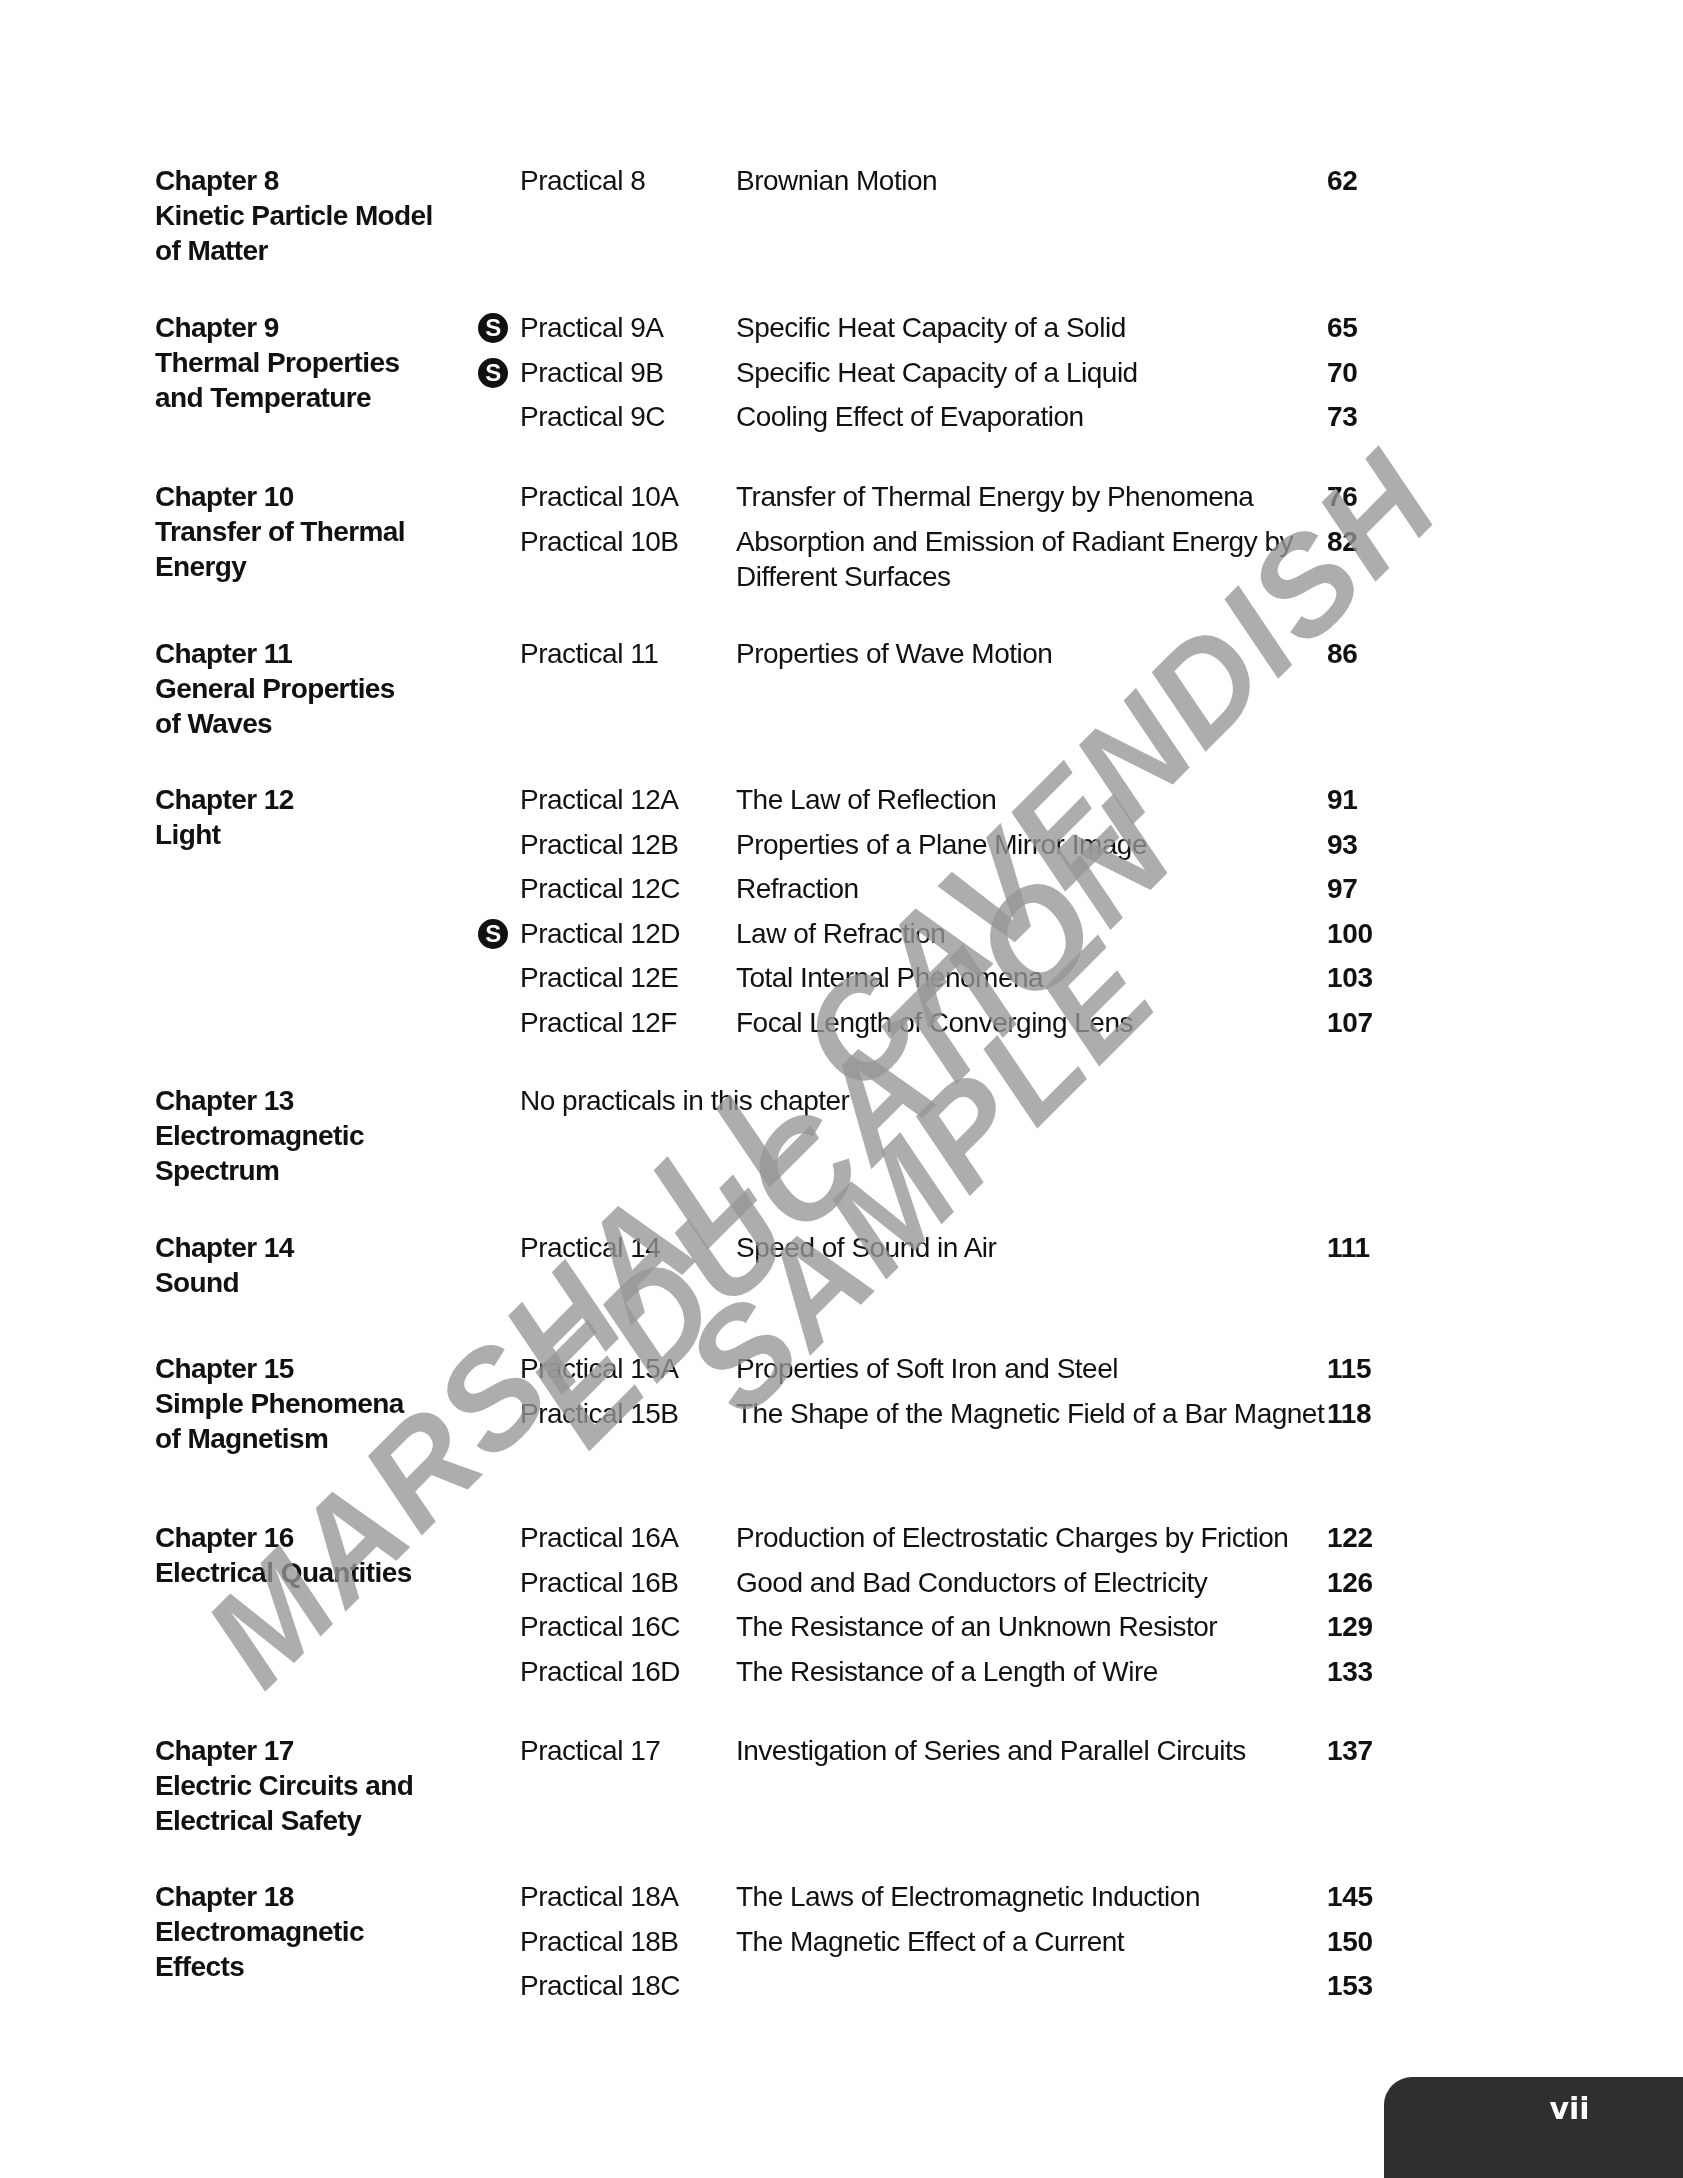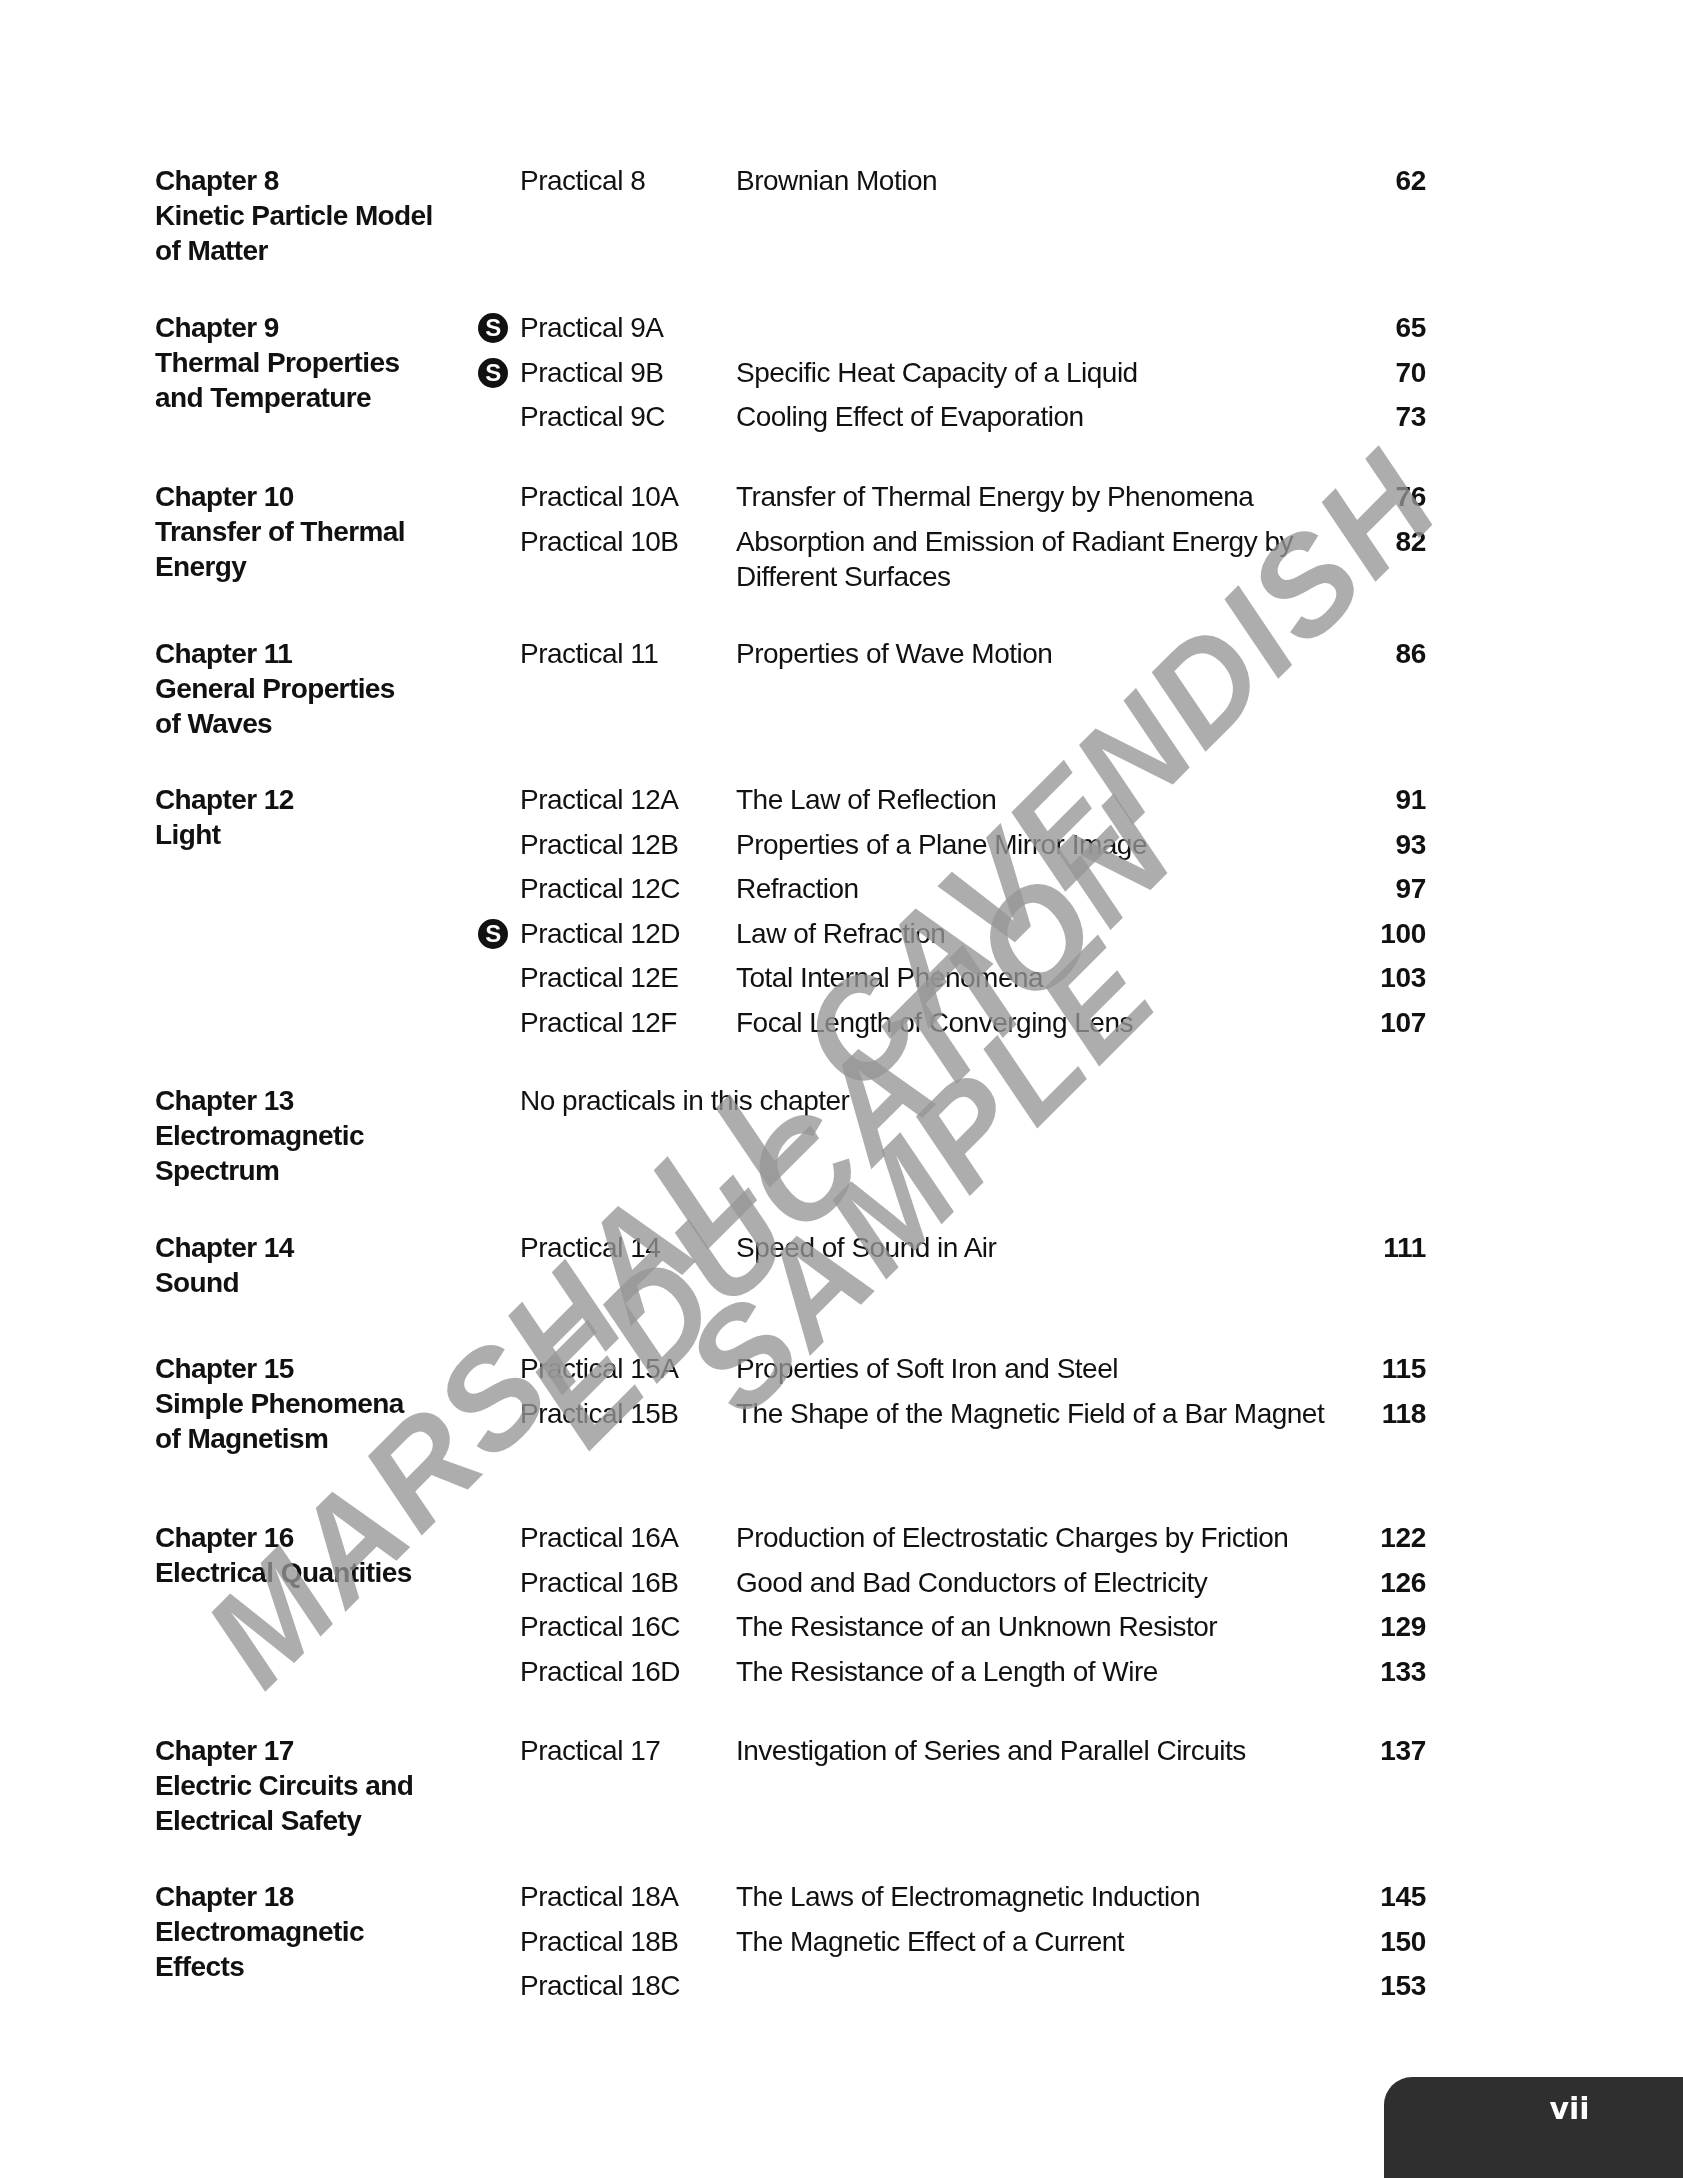--- a/index.html
+++ b/index.html
@@ -20,21 +20,21 @@
     font-size: 28px; line-height: 35px; letter-spacing: -0.5px;
   }
   .prac .badge {
     position: absolute; left: 478px; top: 3px; width: 30px; height: 30px;
     border-radius: 50%; background: #111; color: #fff; font-weight: bold;
     font-size: 24px; line-height: 30px; text-align: center;
   }
   .prac .pname { position: absolute; left: 520px; top: 0; white-space: nowrap; }
   .prac .ptitle { position: absolute; left: 736px; top: 0; width: 604px; }
   .prac .ppage {
-    position: absolute; left: 1327px; width: 99px; top: 0; text-align: right;
+    position: absolute; left: 1327px; width: 99px; top: 0; text-align: left;
     font-weight: bold; letter-spacing: -0.3px;
   }
   .noprac { position: absolute; left: 520px; top: 0; font-size: 28px; line-height: 35px; letter-spacing: -0.5px; white-space: nowrap; }
 
   .watermark {
     position: absolute; left: 0; top: 0; width: 1683px; height: 2178px; z-index: 2;
     pointer-events: none;
   }
   .wm-line {
     position: absolute; font-weight: bold; font-style: italic; color: rgba(150,150,150,0.78);
@@ -71,20 +71,21 @@
 
   <div class="chapter" style="top:310px">
     <div class="ch-title">
       <div>Chapter 9</div>
       <div>Thermal Properties</div>
       <div>and Temperature</div>
     </div>
     <div class="prac" style="top:0">
       <span class="badge">S</span>
       <span class="pname">Practical 9A</span>
+      <span class="ptitle">Specific Heat Capacity of a Solid</span>
       <span class="ppage">65</span>
     </div>
     <div class="prac" style="top:45px">
       <span class="badge">S</span>
       <span class="pname">Practical 9B</span>
       <span class="ptitle">Specific Heat Capacity of a Liquid</span>
       <span class="ppage">70</span>
     </div>
     <div class="prac" style="top:89px">
       <span class="pname">Practical 9C</span>

